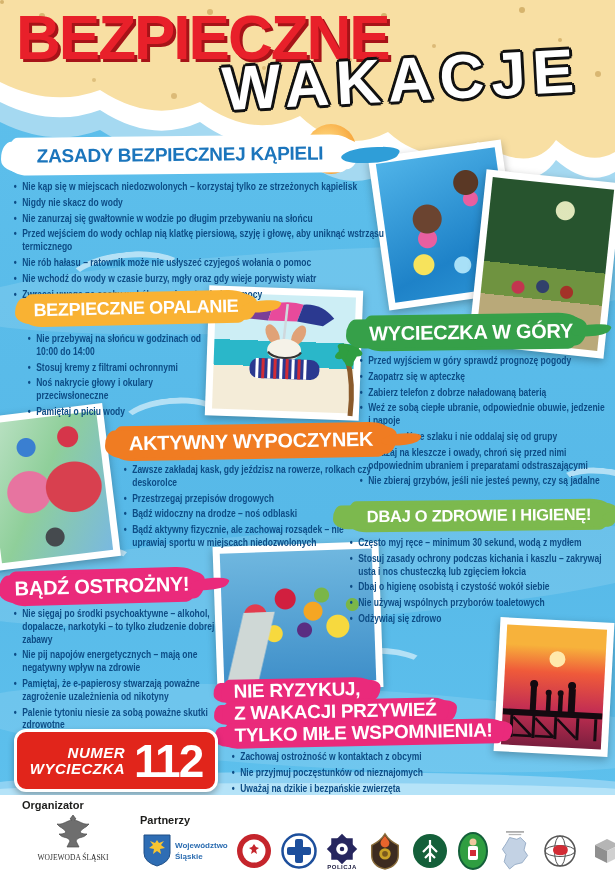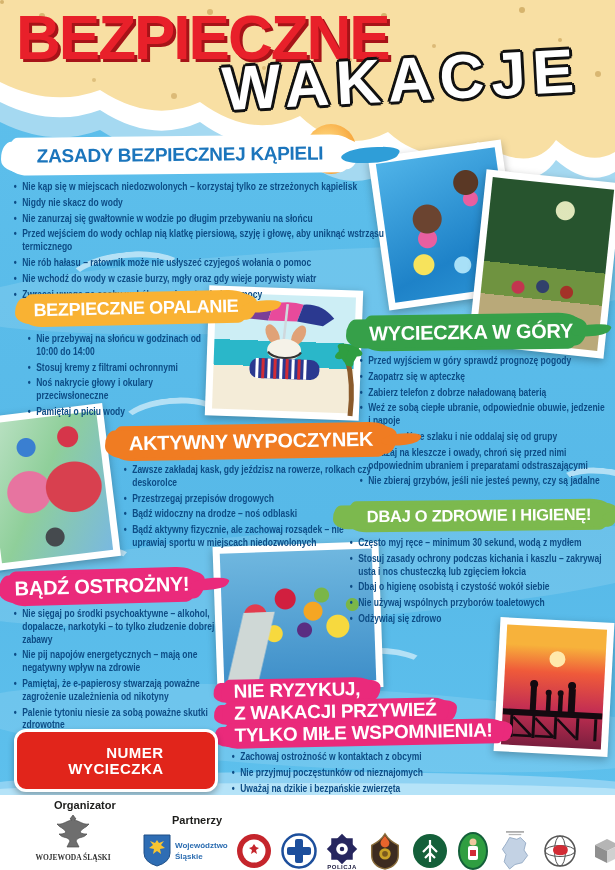--- a/index.html
+++ b/index.html
@@ -101,28 +101,28 @@
     radial-gradient(circle at 86% 42%,#7ab648 0 6px,transparent 7px),
     linear-gradient(#6fb7df,#3f8fc9);}
   #ph-sunset{left:497px;top:620px;width:100px;height:120px;transform:rotate(3deg);}
   #ph-sunset .img{background:linear-gradient(to bottom,#f7b23b 0 16%,#ef5a3a 38%,#c42f52 68%,#7a1e3e);}
   
   .palm{position:absolute;left:334px;top:328px;z-index:4;}
   
   .emg{position:absolute;left:14px;top:729px;width:198px;height:57px;background:#e1251b;border:3px solid #fff;
     border-radius:12px;box-shadow:0 3px 6px rgba(0,0,0,.3);display:flex;align-items:center;justify-content:center;
     gap:9px;z-index:5;color:#fff;}
-  .emg .lbl{text-align:right;font-weight:bold;font-size:15px;line-height:1.05;letter-spacing:.5px;}
+  .emg .lbl{text-align:right;font-weight:bold;font-size:15px;line-height:1.05;letter-spacing:.5px;font-style:italic;}
   .emg .num{font-weight:bold;font-size:46px;letter-spacing:-2px;line-height:1;}
   
   .footer{position:absolute;left:0;top:795px;width:615px;height:75px;background:#fff;z-index:6;}
-  .flabel{font-size:11px;font-weight:bold;color:#1d1d1b;margin-left:32px;}
+  .flabel{font-size:11px;font-weight:bold;color:#1d1d1b;}
   .org{position:absolute;left:14px;top:4px;width:118px;text-align:center;}
   .org .flabel{display:block;text-align:left;padding-left:8px;}
-  .fcap{display:block;font-family:"Liberation Serif",serif;font-weight:bold;font-size:7.5px;color:#333;margin-top:-2px;}
+  .fcap{display:block;font-family:"Liberation Serif",serif;font-weight:normal;font-size:7.5px;color:#333;margin-top:-2px;}
   .partners{position:absolute;left:140px;top:15px;right:4px;}
   .logos{display:flex;align-items:center;gap:7px;margin-top:2px;}
   .logo{display:flex;flex-direction:column;align-items:center;text-align:center;}
   .pcap{font-size:6px;font-weight:bold;color:#1a1a3e;letter-spacing:.5px;margin-top:-1px;}
   .wojtxt{font-size:8px;font-weight:bold;fill:#2b6cb0;font-family:"Liberation Sans",sans-serif;}
 </style>
 </head>
 <body>
 
 <div class="poster">
@@ -315,20 +315,21 @@
       <li>Nie przyjmuj poczęstunków od nieznajomych</li>
       <li>Uważaj na dzikie i bezpańskie zwierzęta</li>
     </ul>
   </section>
 
   <div class="emg">
     <div class="lbl">
       <div>NUMER</div>
       <div>WYCIECZKA</div>
     </div>
+    <div class="num">112</div>
   </div>
 
   <div class="footer">
     <div class="org">
       <span class="flabel">Organizator</span>
       <svg width="44" height="40" viewBox="0 0 40 40">
         <path d="M20 4 l3 4 -2 1 c6 1 9 5 15 4 -3 4 -7 4 -9 8 2 2 4 2 7 2 -4 5 -9 2 -11 7 l3 6 h-12 l3 -6 c-2 -5 -7 -2 -11 -7 3 0 5 0 7 -2 -2 -4 -6 -4 -9 -8 6 1 9 -3 15 -4 l-2 -1 z" fill="#6e6e6e" stroke="#4a4a4a" stroke-width="0.7"></path>
       </svg>
       <span class="fcap">WOJEWODA ŚLĄSKI</span>
     </div>

